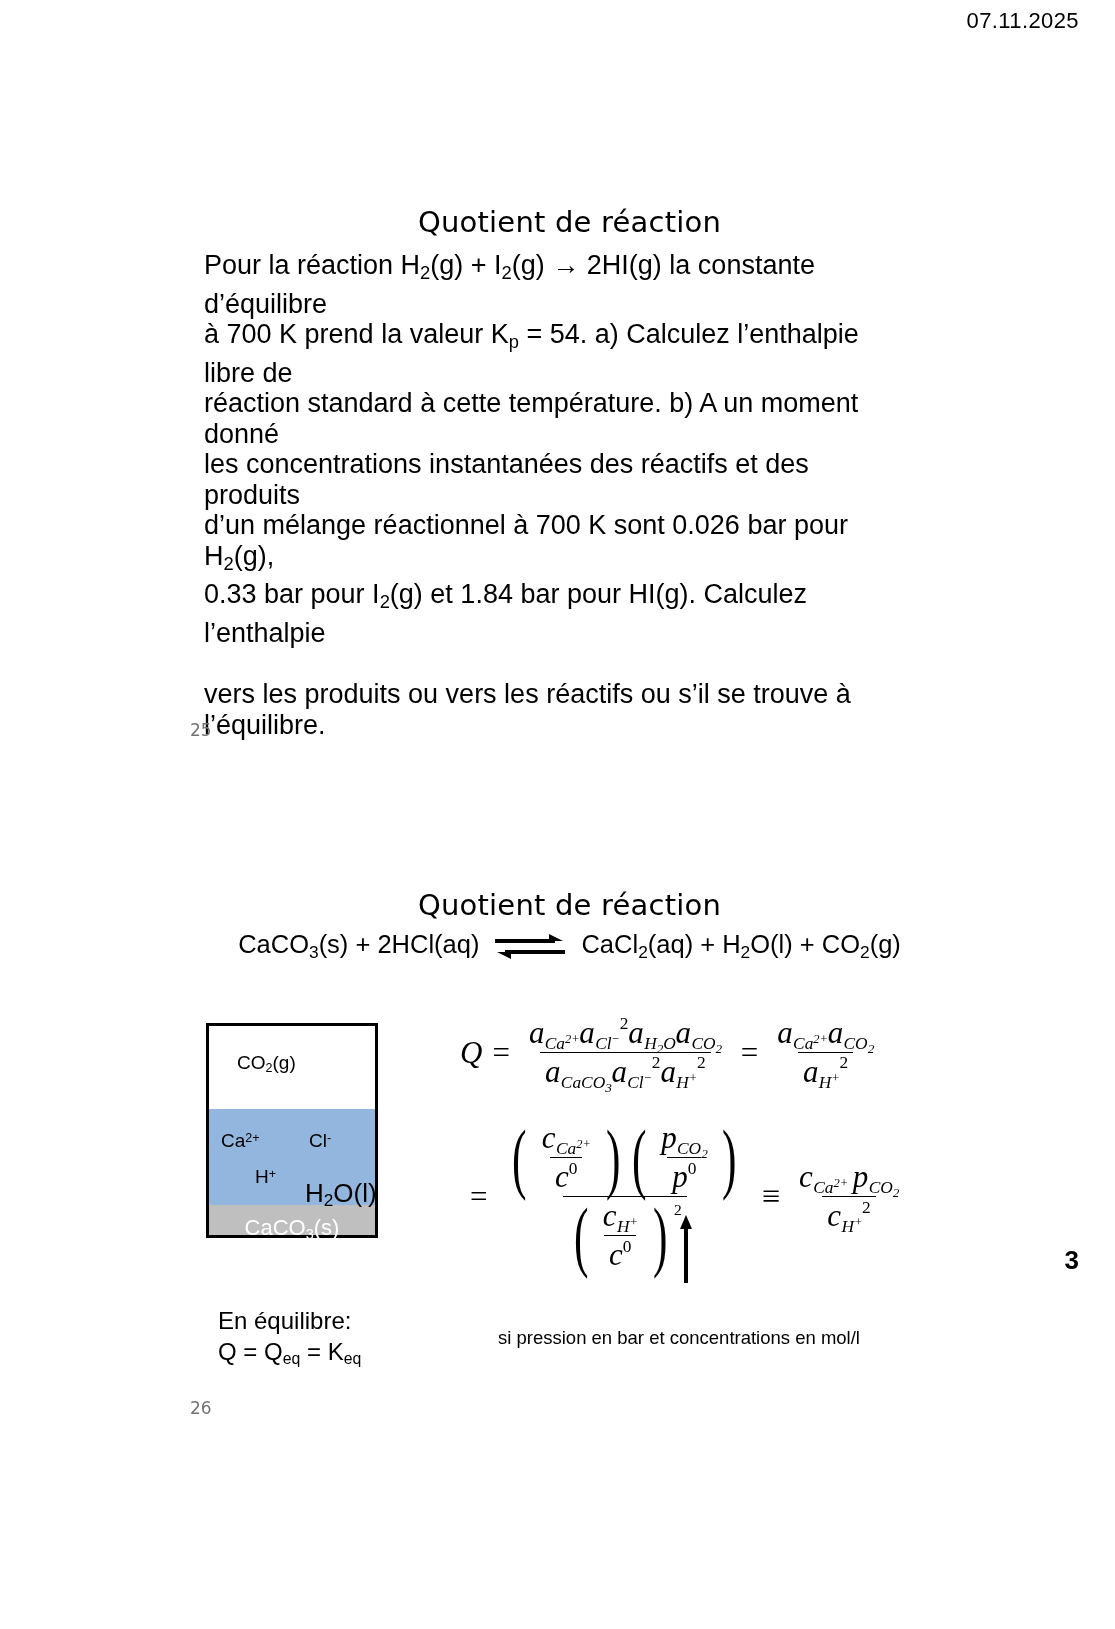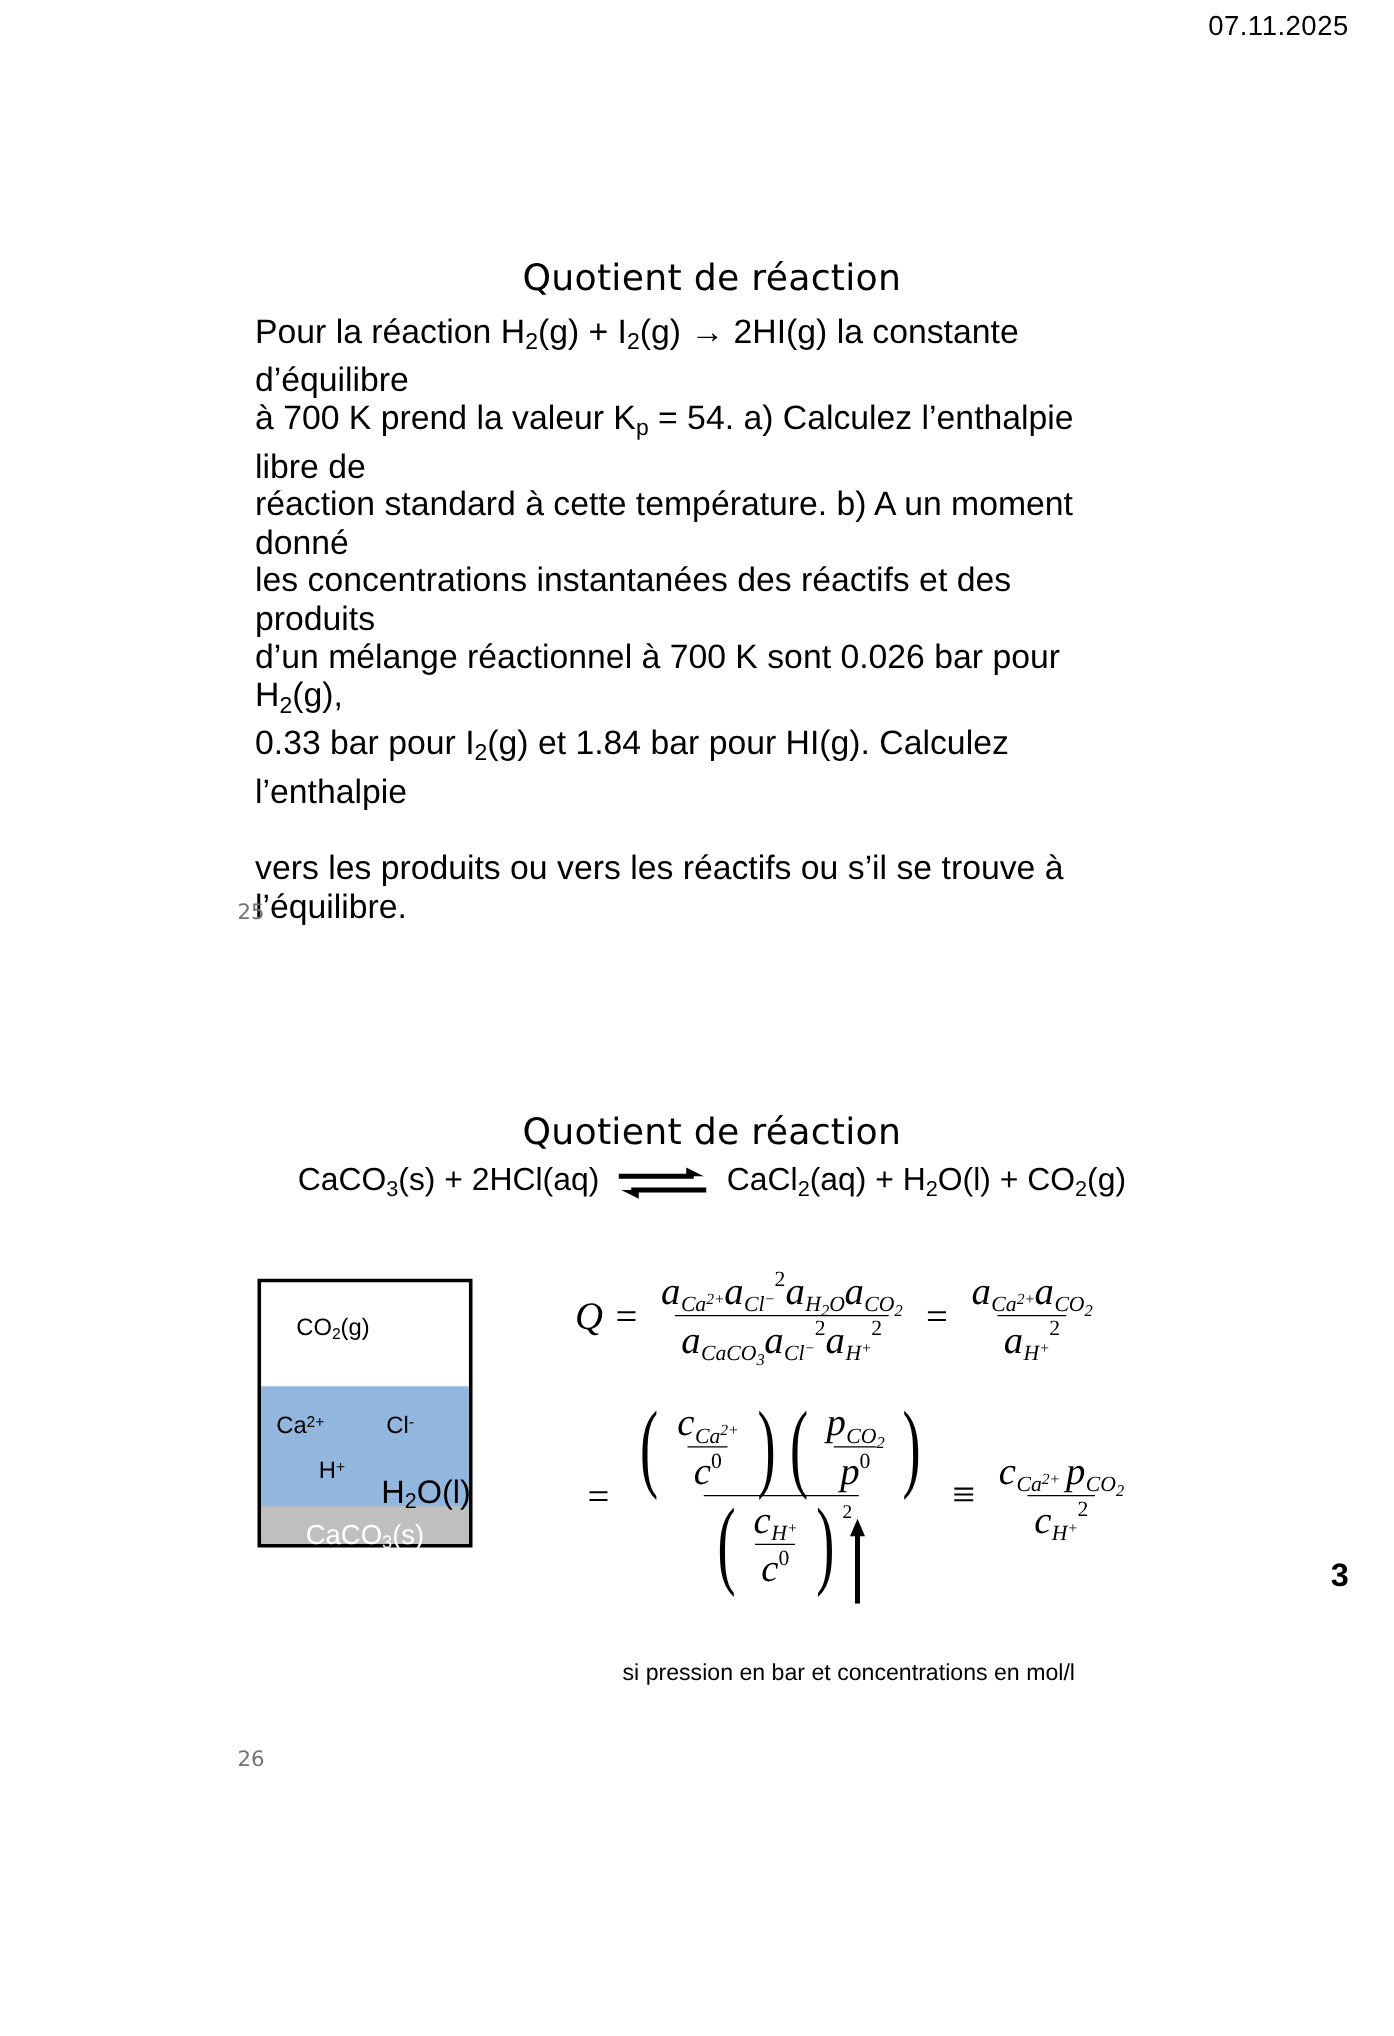--- a/index.html
+++ b/index.html
@@ -302,20 +302,24 @@
 
       <div class="lbl lbl-cl"><span>Cl</span><sup>-</sup></div>
 
       <div class="lbl lbl-h"><span>H</span><sup>+</sup></div>
 
       <div class="lbl lbl-h2o"><span>H</span><sub>2</sub><span>O(l)</span></div>
 
       <div class="lbl lbl-caco3"><span>CaCO</span><sub>3</sub><span>(s)</span></div>
     </div>
 
+    <div class="equil-note">
+      <div>En équilibre:</div>
+      <div><span>Q = Q</span><sub>eq</sub><span> = K</span><sub>eq</sub></div>
+    </div>
 
     <div class="math-footnote">si pression en bar et concentrations en mol/l</div>
 
     <div class="slide-number">26</div>
   </div>
 
   <div class="math mrow base" id="eq-main">
     <span>Q</span>
     <span class="eqsign">=</span>
 

